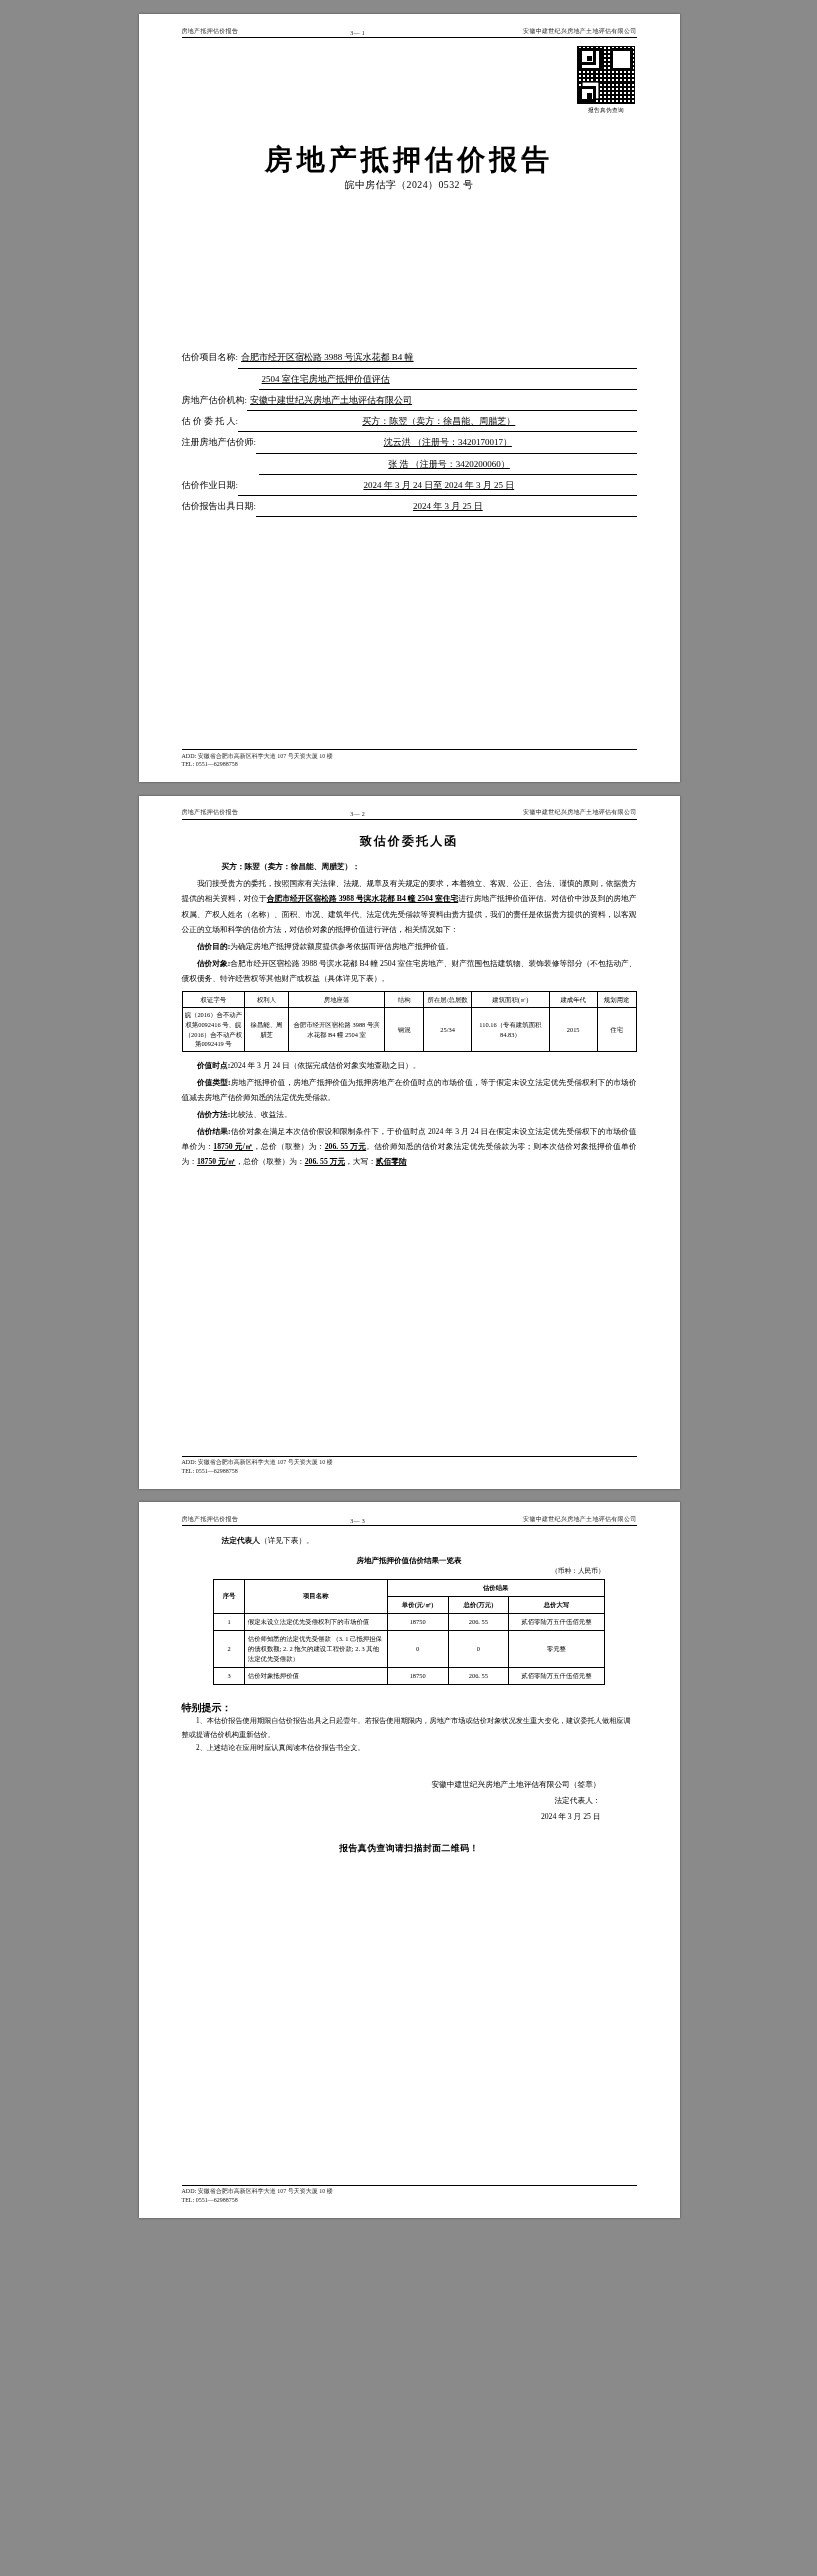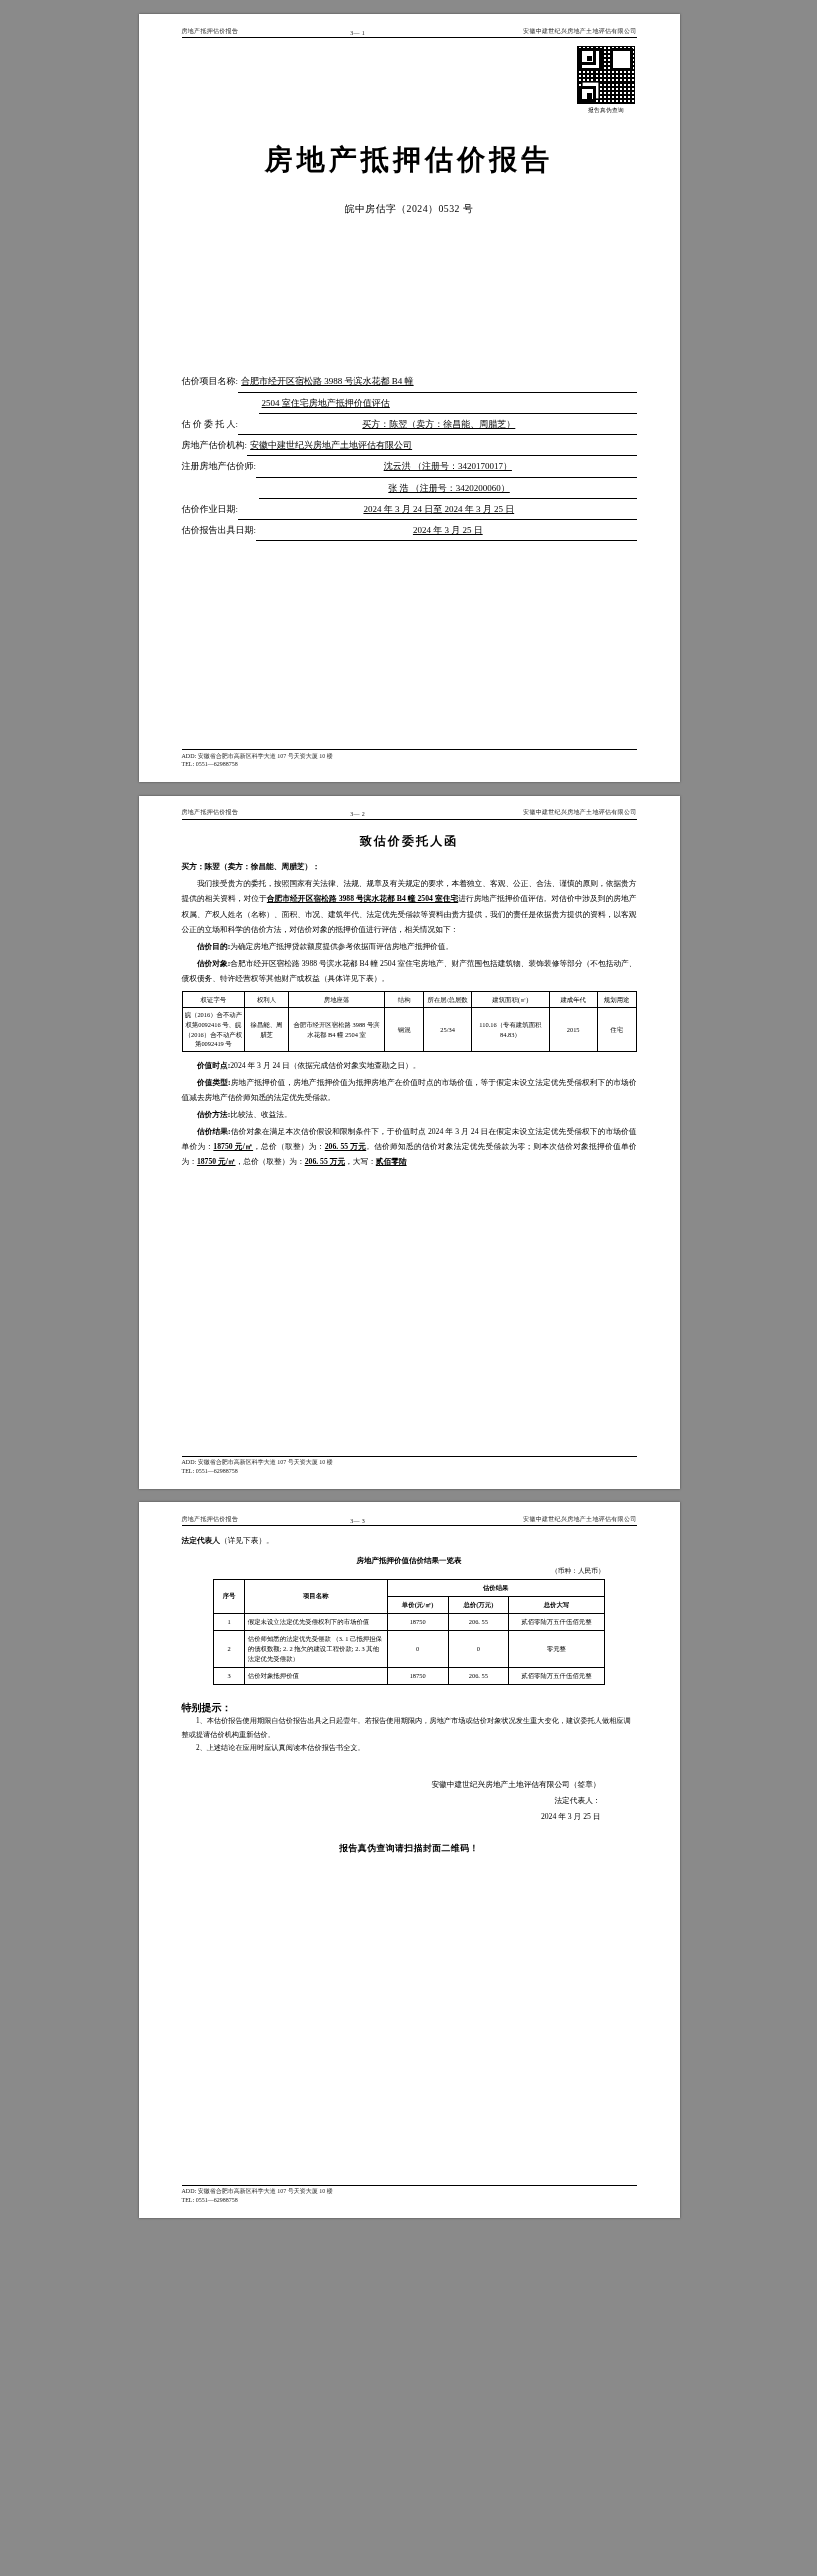--- a/index.html
+++ b/index.html
@@ -90,21 +90,20 @@
     text-align: center;
     font-size: 28px;
     font-weight: bold;
     letter-spacing: 4.1px;
     margin-top: 103px;
     font-family: "Liberation Serif", "DejaVu Serif", serif;
   }
   .cover-no {
     text-align: center;
     font-size: 9.8px;
-    margin-top: 24px;
     letter-spacing: 0.5px;
   }
   .cover-fields {
     margin-top: 155px;
     font-size: 9px;
     line-height: 2.25;
   }
   .cf-row { display: flex; align-items: baseline; }
   .cf-label { white-space: nowrap; font-weight: normal; }
   .cf-val {
@@ -126,21 +125,21 @@
     letter-spacing: 2.1px;
     margin: 13.4px 0 9.3px 0;
   }
   p.para {
     font-size: 7.7px;
     line-height: 1.95;
     text-indent: 2em;
     margin: 0 0 2.1px 0;
     text-align: justify;
   }
-  p.para.noind { text-indent: 0; }
+  p.para.noind { text-indent: 0; margin-left: 40px; }
   .u { text-decoration: underline; }
   .b { font-weight: bold; }
 
   table.grid {
     border-collapse: collapse;
     width: 100%;
     font-size: 6.4px;
     margin: 5.2px 0 5.2px 0;
   }
   table.grid th, table.grid td {
@@ -225,26 +224,26 @@
     <div class="cover-fields">
       <div class="cf-row">
         <span class="cf-label">估价项目名称:</span>
         <span class="cf-val">合肥市经开区宿松路 3988 号滨水花都 B4 幢</span>
       </div>
       <div class="cf-sub">
         <span class="pad"></span>
         <span class="cf-val" style="flex:1;">2504 室住宅房地产抵押价值评估</span>
       </div>
       <div class="cf-row">
+        <span class="cf-label">房地产估价机构:</span>
+        <span class="cf-val">安徽中建世纪兴房地产土地评估有限公司</span>
+      </div>
+      <div class="cf-row">
         <span class="cf-label">估 价 委 托 人:</span>
         <span class="cf-val center">买方：陈翌（卖方：徐昌能、周腊芝）</span>
-      </div>
-      <div class="cf-row">
-        <span class="cf-label">房地产估价机构:</span>
-        <span class="cf-val">安徽中建世纪兴房地产土地评估有限公司</span>
       </div>
       <div class="cf-row">
         <span class="cf-label">注册房地产估价师:</span>
         <span class="cf-val center">沈云洪     （注册号：3420170017）</span>
       </div>
       <div class="cf-sub">
         <span class="pad"></span>
         <span class="cf-val center" style="flex:1;">张   浩     （注册号：3420200060）</span>
       </div>
       <div class="cf-row">

